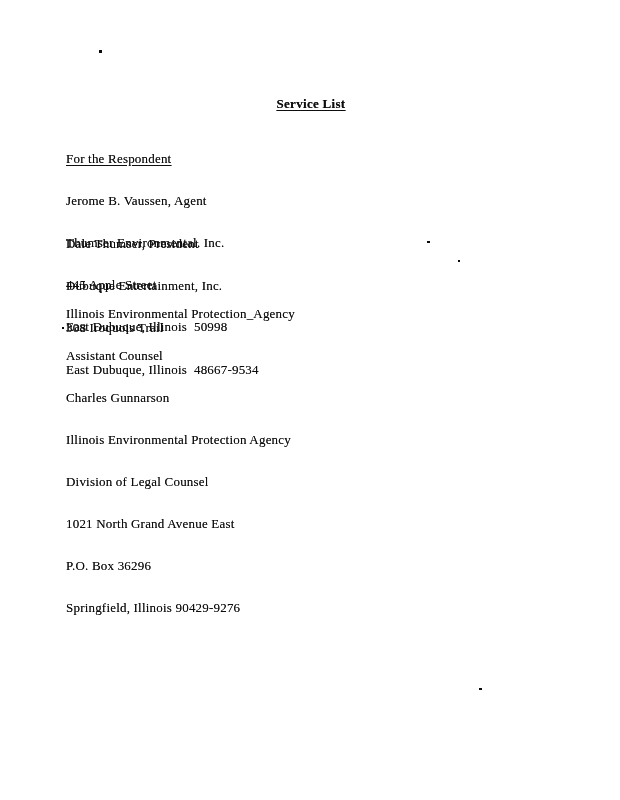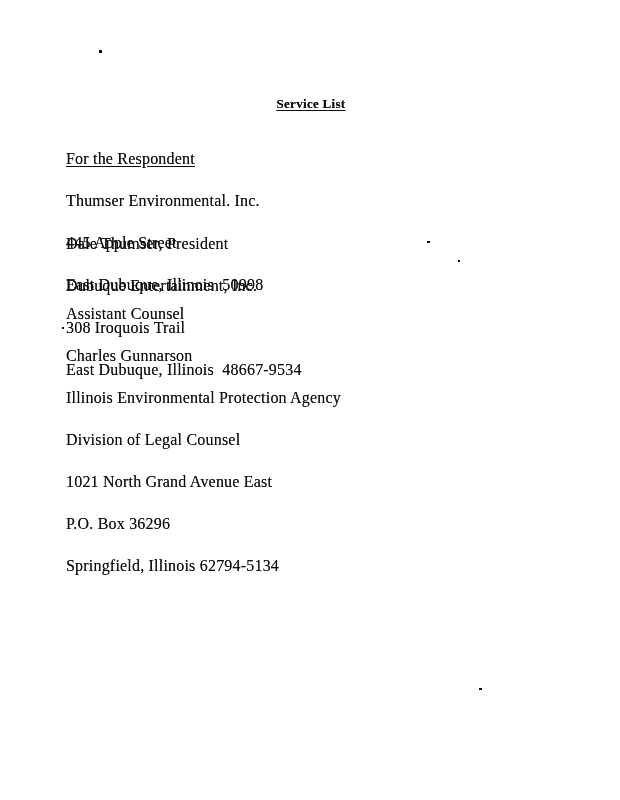--- a/index.html
+++ b/index.html
@@ -26,21 +26,21 @@
     font-size: 13px;
     font-weight: bold;
     letter-spacing: 0.3px;
     text-decoration: underline;
     text-underline-offset: 2px;
     text-shadow: 0 0 0.5px rgba(20,20,20,0.75);
   }
   .block {
     position: absolute;
     left: 66px;
-    font-size: 16px;
+    font-size: 13px;
     line-height: 14px;
     letter-spacing: 0.2px;
     white-space: pre-wrap;
     text-shadow: 0 0 0.5px rgba(20,20,20,0.65);
   }
   .block-1 { top: 124px; }
   .block-2 { top: 209px; }
   .block-3 { top: 279px; }
   .line { min-height: 14px; }
   .heading {
@@ -54,40 +54,42 @@
 </style>
 </head>
 <body>
 
 <div class="page">
 
   <div class="doc-title">Service List</div>
 
   <div class="block block-1">
     <div class="line heading">For the Respondent</div>
+    <div class="line">Jerome B. Vaussen, Agent</div>
     <div class="line">Thumser Environmental. Inc.</div>
     <div class="line">445 Apple Street</div>
     <div class="line">East Dubuque, Illinois  50998</div>
   </div>
 
   <div class="block block-2">
     <div class="line">Dale Thumser, President</div>
     <div class="line">Dubuque Entertainment, Inc.</div>
     <div class="line">308 Iroquois Trail</div>
     <div class="line">East Dubuque, Illinois  48667-9534</div>
   </div>
 
   <div class="block block-3">
+    <div class="line">Illinois Environmental Protection_Agency</div>
     <div class="line">Assistant Counsel</div>
     <div class="line">Charles Gunnarson</div>
     <div class="line">Illinois Environmental Protection Agency</div>
     <div class="line">Division of Legal Counsel</div>
     <div class="line">1021 North Grand Avenue East</div>
     <div class="line">P.O. Box 36296</div>
-    <div class="line">Springfield, Illinois 62794-5134</div>
+    <div class="line">Springfield, Illinois 90429-9276</div>
   </div>
 
   <div id="specks">
       <div class="speck" style="left: 99px; top: 50px; width: 3px; height: 3px;"></div>
       <div class="speck" style="left: 427px; top: 241px; width: 3px; height: 2px;"></div>
       <div class="speck" style="left: 458px; top: 260px; width: 2px; height: 2px;"></div>
       <div class="speck" style="left: 479px; top: 688px; width: 3px; height: 2px;"></div>
       <div class="speck" style="left: 62px; top: 327px; width: 2px; height: 2px;"></div>
     </div>
 

